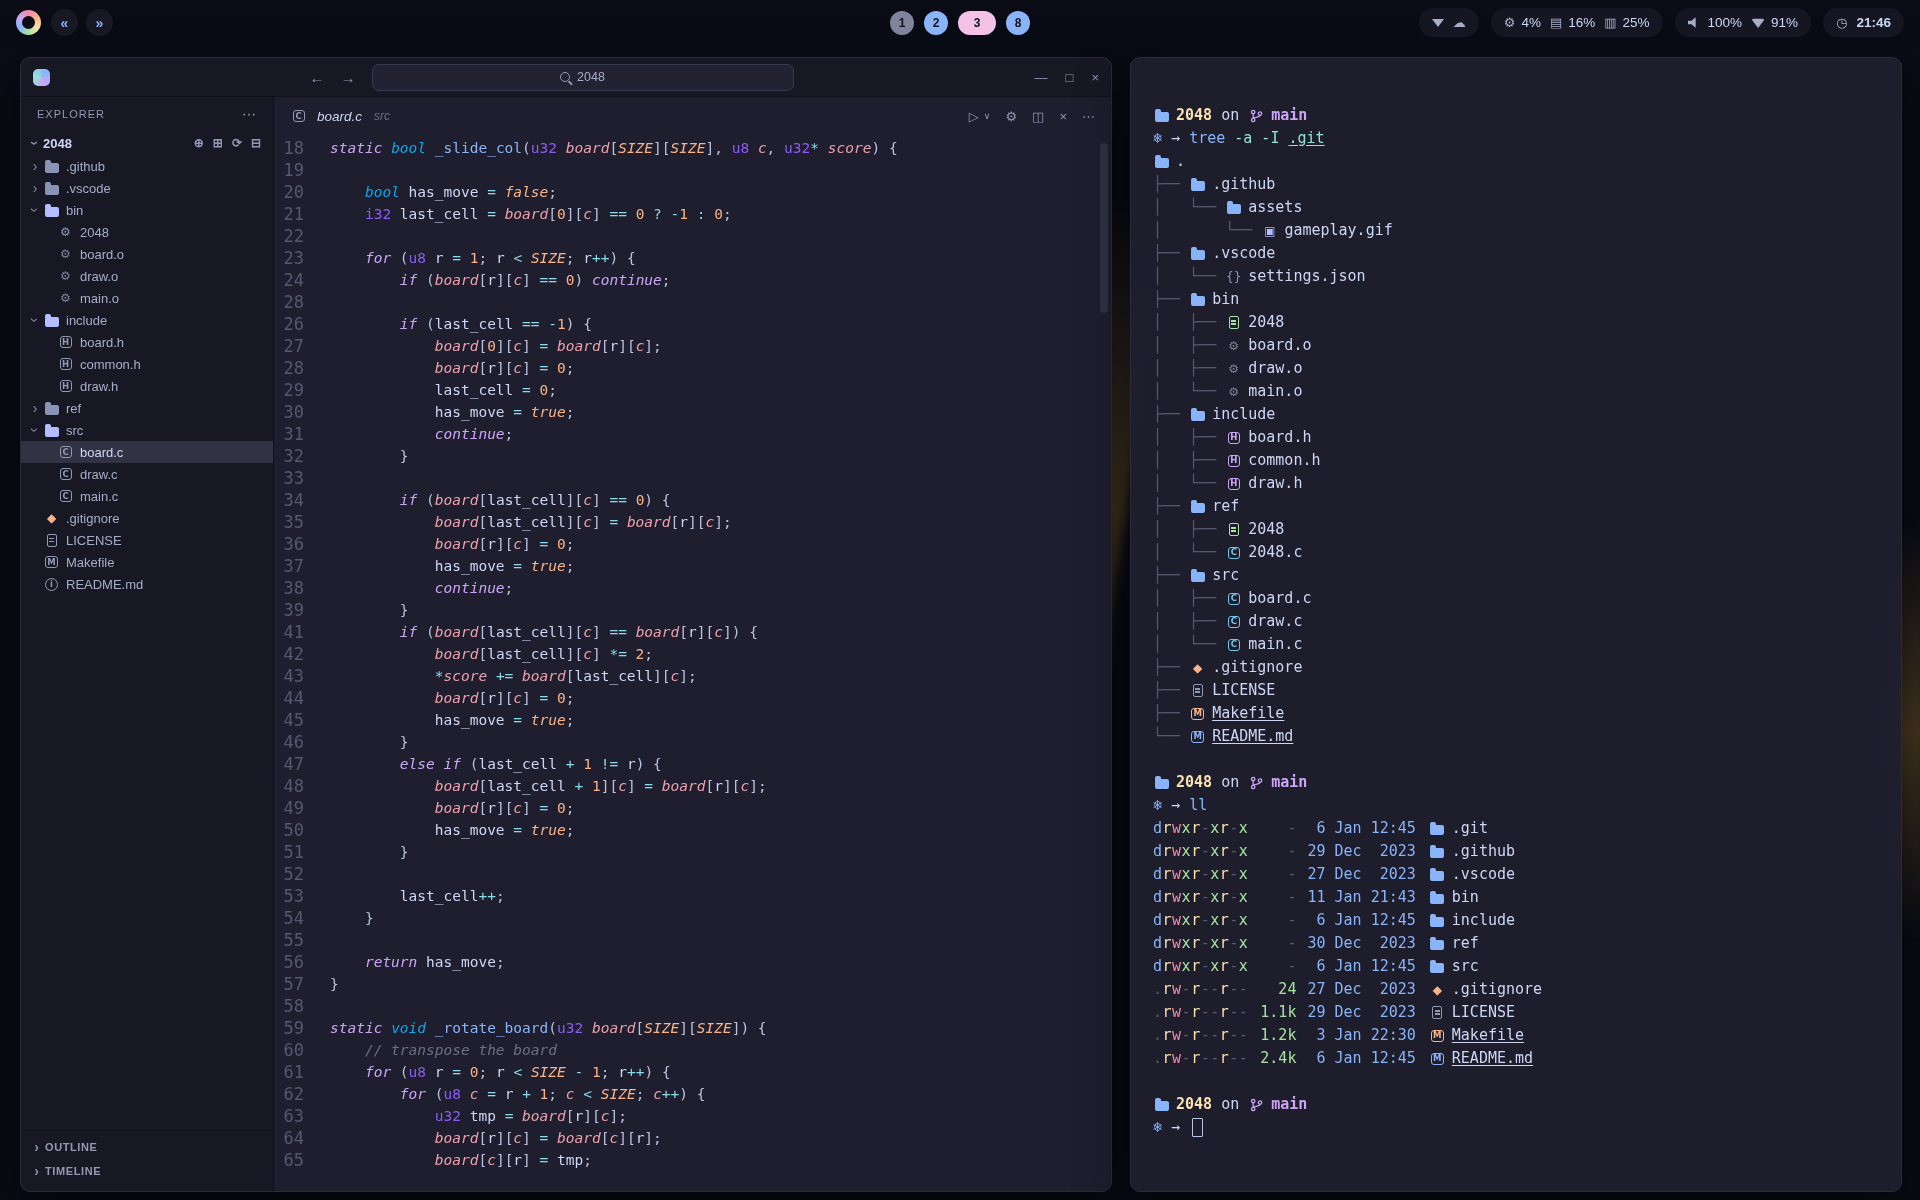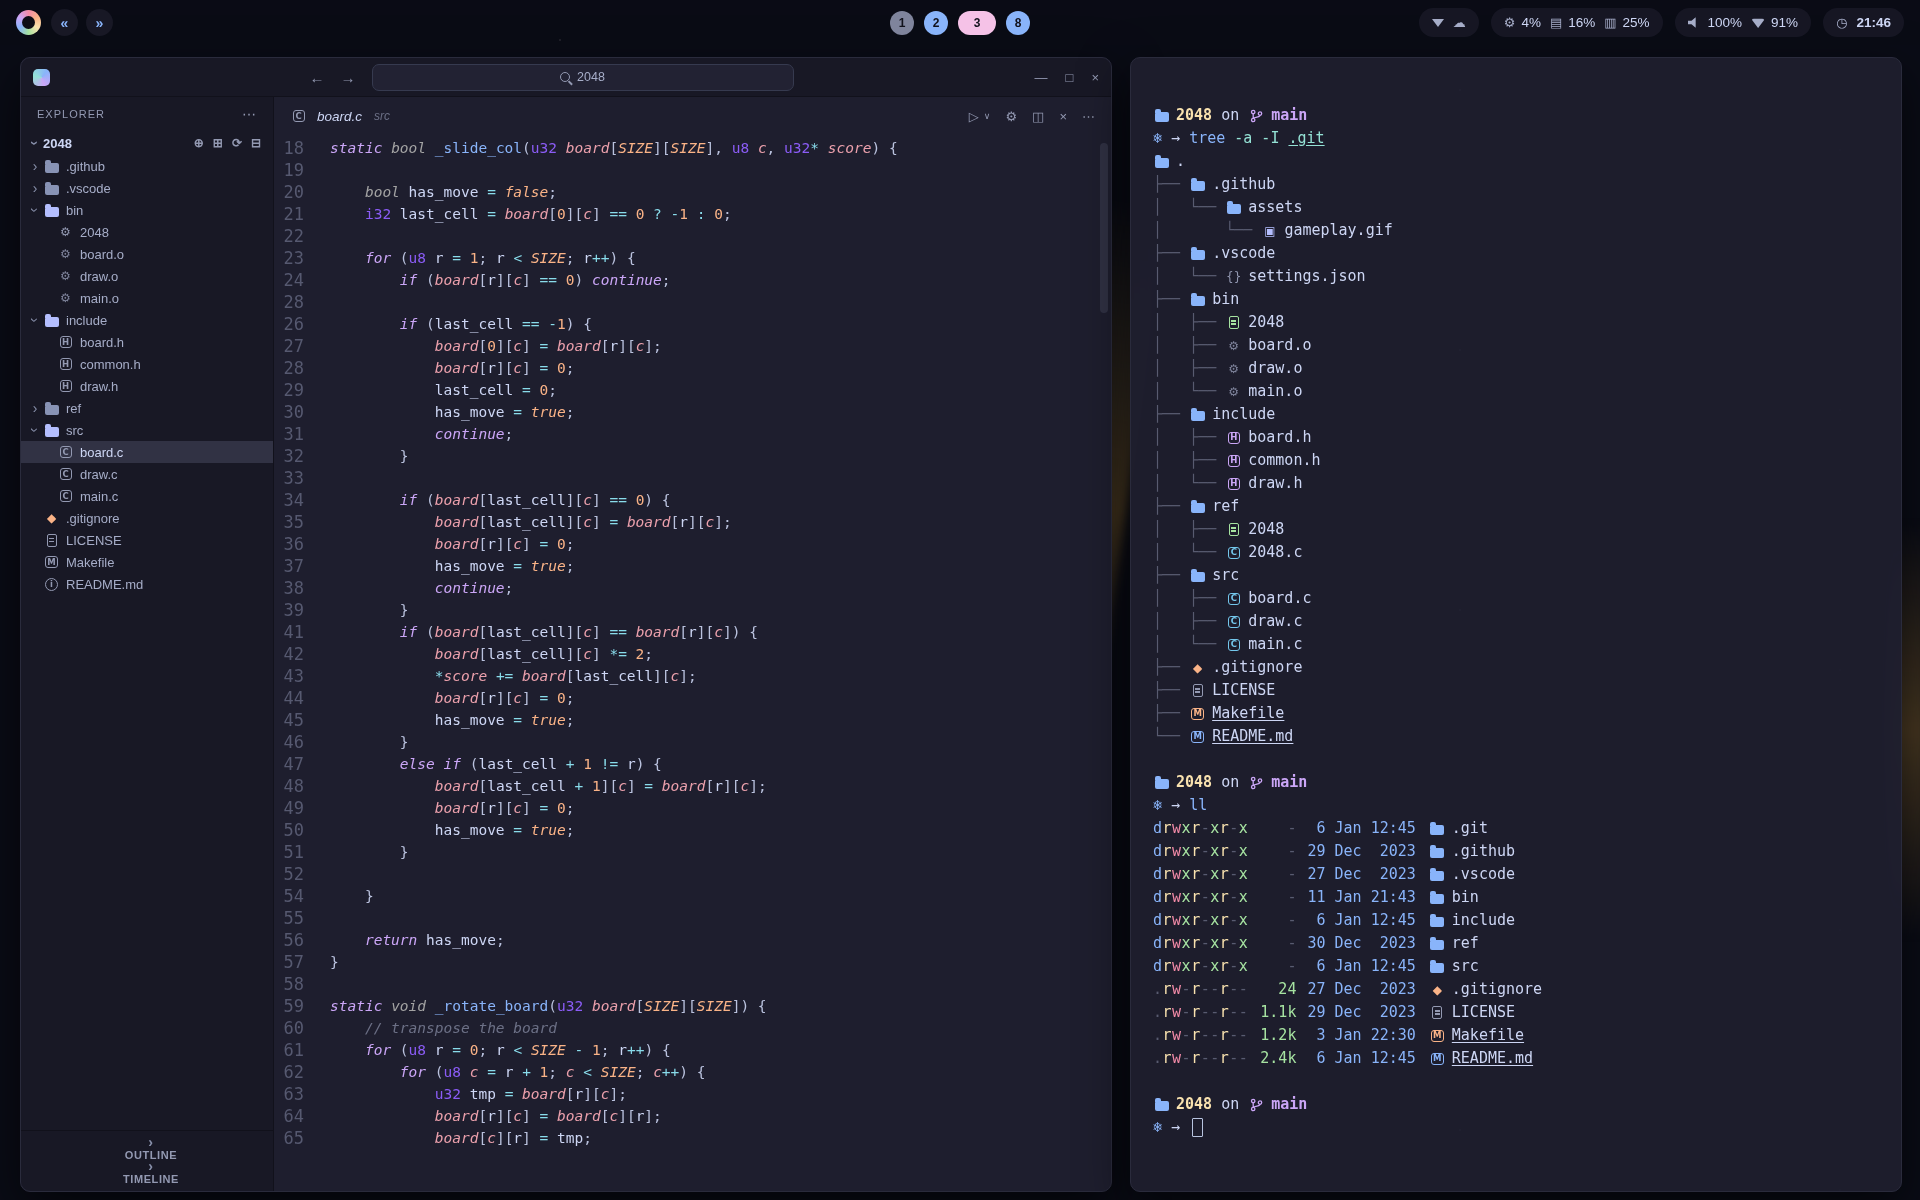--- a/index.html
+++ b/index.html
@@ -70,36 +70,36 @@
   .xactions{margin-left:auto;display:flex;gap:9px;padding-right:12px;color:#9399b2;font-size:12px;}
   .chev{width:16px;flex:none;color:#8890ab;font-size:14px;display:inline-flex;justify-content:center;line-height:1;}
   .chev::before{content:"›";}
   .chev.down{transform:rotate(90deg);}
   .chev-sp{width:16px;flex:none;}
   .xtree{flex:1;overflow:hidden;}
   .xrow{height:22px;display:flex;align-items:center;font-size:13px;color:#a6adc8;}
   .xrow.sel{background:#313244;color:#cdd6f4;}
   .xlabel{white-space:nowrap;}
   .xpanels{border-top:1px solid #11111b;padding:4px 0 8px 0;}
-  .xpanel{height:24px;display:flex;align-items:center;padding-left:8px;color:#9399b2;font-size:11px;font-weight:bold;letter-spacing:.6px;flex-direction:column;}
+  .xpanel{height:24px;display:flex;align-items:center;padding-left:8px;color:#9399b2;font-size:11px;font-weight:bold;letter-spacing:.6px;}
   
   .editor-main{flex:1;display:flex;flex-direction:column;min-width:0;}
   .tabbar{height:38px;flex:none;display:flex;align-items:center;padding:0 16px;}
   .tab{display:flex;align-items:center;gap:4px;}
   .tab-file{color:#cdd6f4;font-size:13.5px;font-style:italic;}
   .tab-hint{color:#6c7086;font-size:12px;margin-left:8px;font-style:italic;}
   .tab-actions{margin-left:auto;display:flex;gap:15px;color:#9399b2;font-size:13px;align-items:center;}
   .tab-actions .small{font-size:9px;margin-left:-10px;}
   .code{flex:1;position:relative;overflow:hidden;padding-top:2px;font-family:"DejaVu Sans Mono",monospace;}
   .code-scrollbar{position:absolute;right:3px;top:8px;width:8px;height:170px;border-radius:4px;background:rgba(166,173,200,.14);}
   .code-line{display:flex;height:22px;line-height:22px;font-size:14.5px;}
   .gutter{width:30px;padding-right:26px;text-align:right;color:#565970;flex:none;font-size:17px;}
   .code-text{white-space:pre;}
   .tk-kw{color:#cba6f7;font-style:italic;}
-  .tk-tyi{color:#a3a3a3;font-style:italic;}
+  .tk-tyi{color:#0ea5e9;font-style:italic;}
   .tk-ty{color:#8b5cf6;}
   .tk-fn{color:#89b4fa;}
   .tk-pa{color:#eba0ac;font-style:italic;}
   .tk-cn{color:#fab387;font-style:italic;}
   .tk-nu{color:#fab387;}
   .tk-nui{color:#fab387;font-style:italic;}
   .tk-op{color:#89dceb;}
   .tk-pu{color:#bac2de;}
   .tk-tx{color:#cdd6f4;}
   .tk-cm{color:#6c7086;font-style:italic;}
@@ -528,20 +528,24 @@
           </div>
           <div class="code-line">
             <span class="gutter">51</span>
             <span class="code-text"><span class="tk-tx">        </span><span class="tk-pu">}</span></span>
           </div>
           <div class="code-line">
             <span class="gutter">52</span>
             <span class="code-text"></span>
           </div>
           <div class="code-line">
+            <span class="gutter">53</span>
+            <span class="code-text"><span class="tk-tx">        </span><span class="tk-tx">last_cell</span><span class="tk-op">++</span><span class="tk-pu">;</span></span>
+          </div>
+          <div class="code-line">
             <span class="gutter">54</span>
             <span class="code-text"><span class="tk-tx">    </span><span class="tk-pu">}</span></span>
           </div>
           <div class="code-line">
             <span class="gutter">55</span>
             <span class="code-text"></span>
           </div>
           <div class="code-line">
             <span class="gutter">56</span>
             <span class="code-text"><span class="tk-tx">    </span><span class="tk-kw">return</span><span class="tk-tx"> </span><span class="tk-tx">has_move</span><span class="tk-pu">;</span></span>

